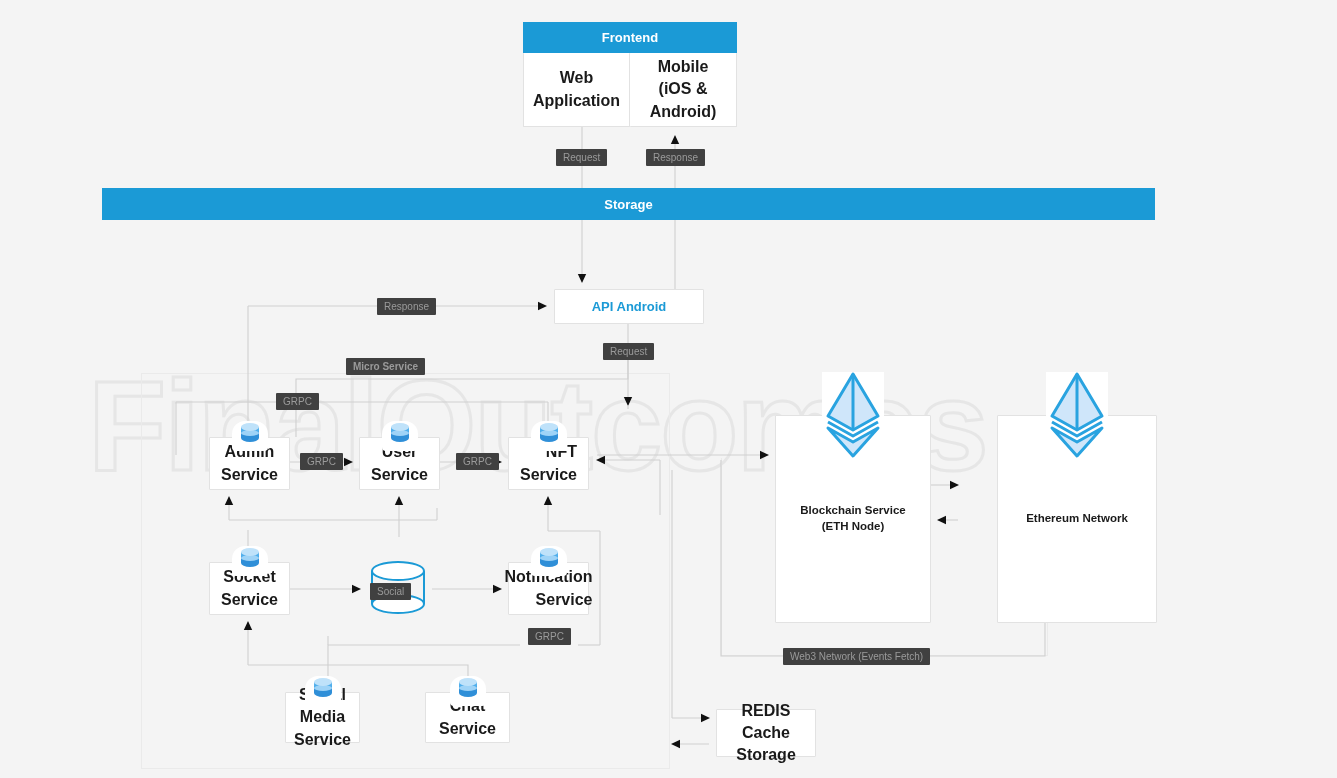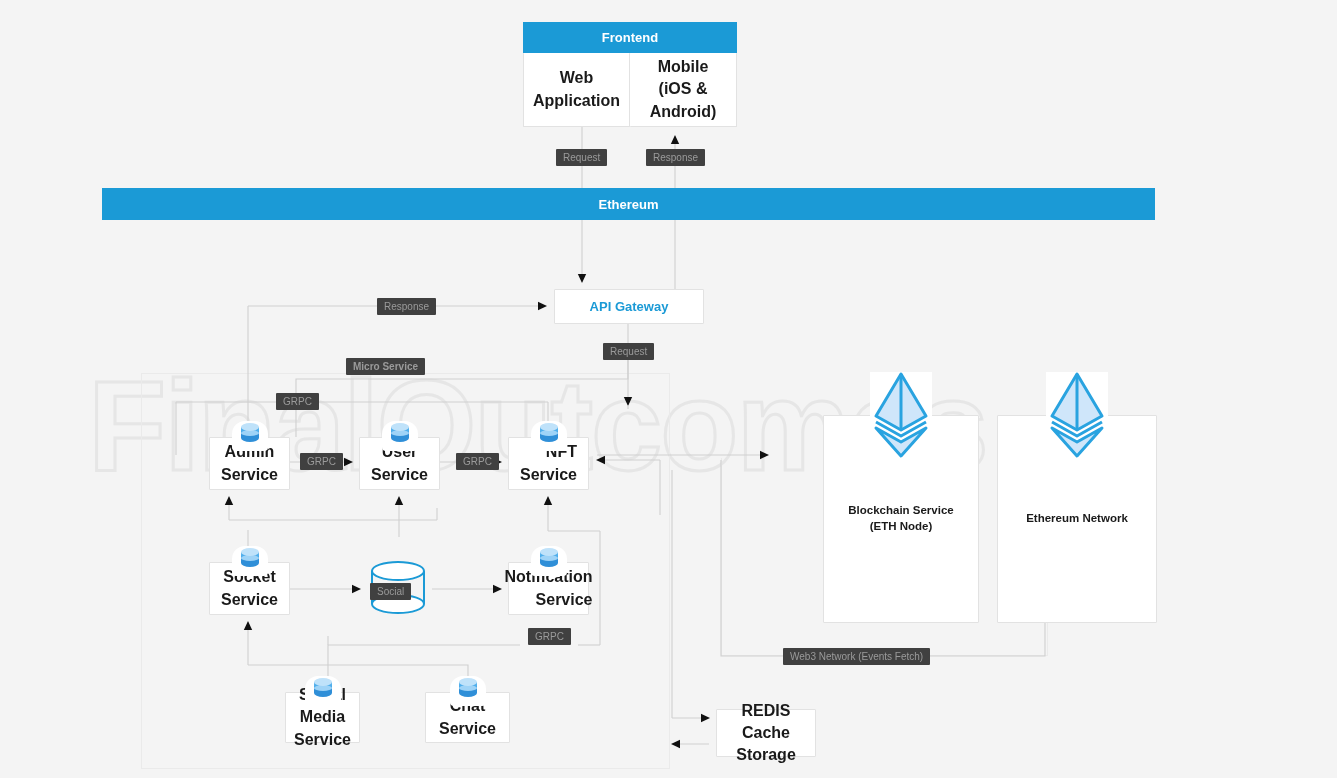--- a/index.html
+++ b/index.html
@@ -77,21 +77,21 @@
   #admin-service{left:209px;top:437px;width:81px;height:53px;}
   #user-service{left:359px;top:437px;width:81px;height:53px;}
   #nft-service{left:508px;top:437px;width:81px;height:53px;text-align:right;}
   #socket-service{left:209px;top:562px;width:81px;height:53px;}
   #notification-service{left:508px;top:562px;width:81px;height:53px;text-align:right;}
   #social-media-service{left:285px;top:692px;width:75px;height:51px;}
   #chat-service{left:425px;top:692px;width:85px;height:51px;}
   #redis{left:716px;top:709px;width:100px;height:48px;}
 
   
-  #blockchain-service{left:775px;top:415px;width:156px;height:208px;font-size:11.5px;margin-left:48px;}
+  #blockchain-service{left:775px;top:415px;width:156px;height:208px;font-size:11.5px;}
   #ethereum-network{left:965px;top:415px;width:160px;height:208px;font-size:11.5px;margin-left:32px;}
 
   
   .dbicon{
     position:absolute;
     width:36px;height:34px;
     left:50%;margin-left:-18px;
     top:-21px;
     z-index:4;
     pointer-events:none;
@@ -248,25 +248,25 @@
   </div>
 
   <div class="node" id="mobile-app">
     <span class="lbl">Mobile<br>(iOS &amp; Android)</span>
   </div>
 
   <div class="elabel" style="left:556px;top:149px;">Request</div>
   <div class="elabel" style="left:646px;top:149px;">Response</div>
 
   <div class="bar" id="backend-bar">
-    <span>Ethereum</span>
+    <span>Storage</span>
   </div>
 
   <div class="node" id="api-gateway">
-    <span class="lbl">API Gateway</span>
+    <span class="lbl">API Android</span>
   </div>
 
   <div class="elabel" style="left:377px;top:298px;">Response</div>
   <div class="elabel" style="left:603px;top:343px;">Request</div>
   <div class="elabel" style="left:346px;top:358px;font-weight:bold;">Micro Service</div>
   <div class="elabel" style="left:276px;top:393px;">GRPC</div>
 
   <div class="node" id="admin-service">
     <span class="dbicon">
       <span class="halo"></span>

